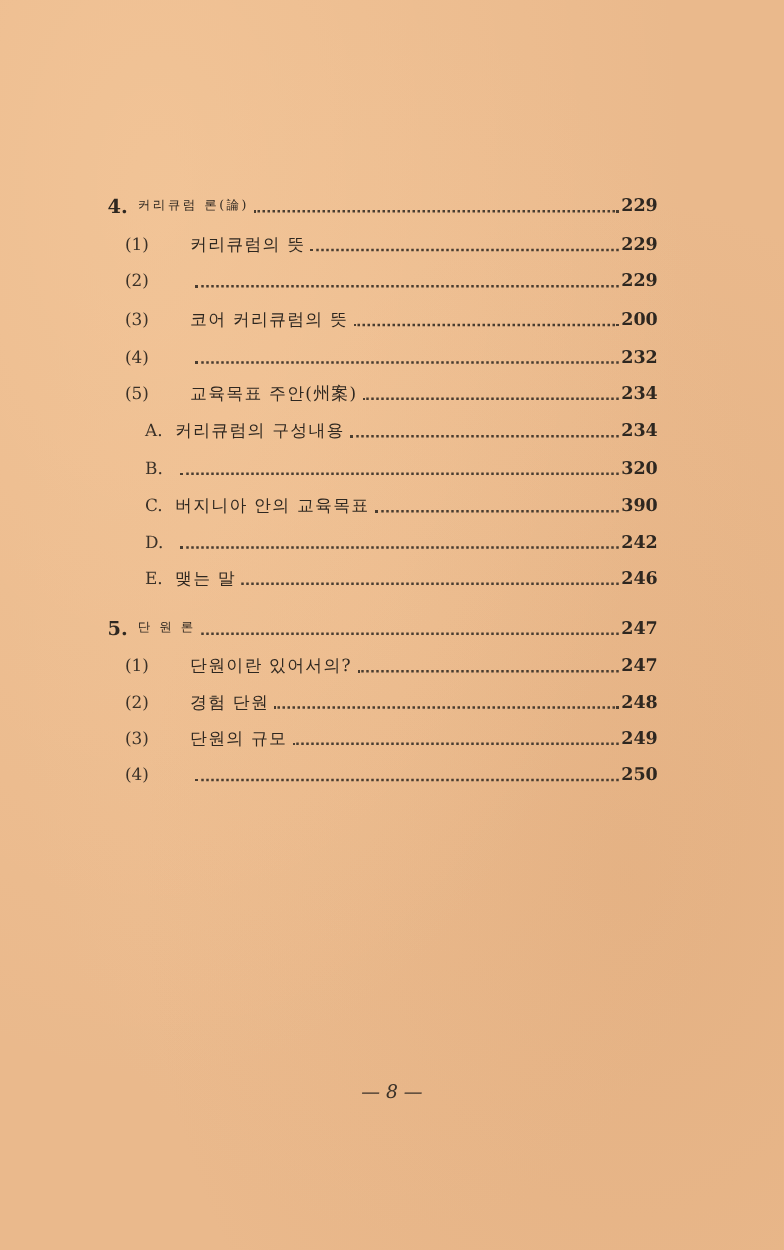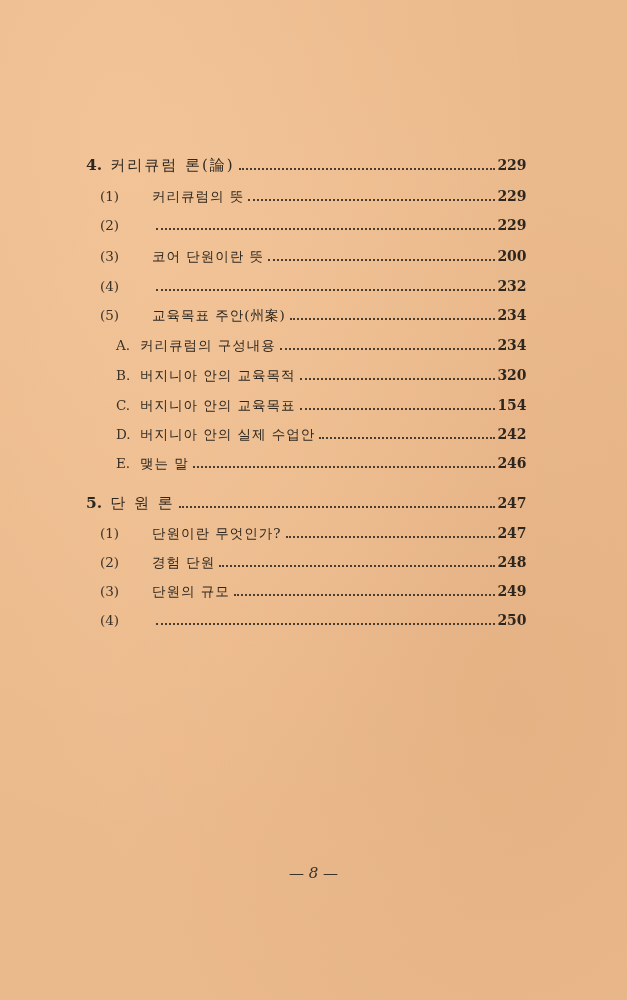--- a/index.html
+++ b/index.html
@@ -32,25 +32,25 @@
     margin: 0 2px 4px 4px;
     border-bottom: 2px dotted #4a3d30;
     height: 0;
     align-self: flex-end;
   }
   .toc-row .page-no {
     font-family: "DejaVu Serif", serif;
     font-size: 14px;
     font-weight: bold;
     width: 30px;
-    text-align: center;
+    text-align: left;
   }
   .lvl1 { font-size: 15.5px; }
   .lvl1 .num { font-weight: bold; margin-right: 8px; }
-  .lvl1 .title { font-size: 15px; letter-spacing: 2px; }
+  .lvl1 .title { font-size: 10px; letter-spacing: 2px; }
   .lvl2 .num { width: 52px; color: #3a3128; }
   .lvl3 .num { width: 24px; color: #3a3128; }
   .footer {
     position: absolute; left: 0; right: 0; top: 864px;
     text-align: center; font-style: italic; font-size: 15px;
     color: #3a3128;
   }
 </style>
 </head>
 <body>
@@ -79,21 +79,21 @@
     <span class="label-wrap">
         <span class="num">(2)</span>
       </span>
     <span class="leader"></span>
     <span class="page-no">229</span>
   </div>
 
   <div class="toc-row lvl2" style="top:243px; left:100px; right:100px;">
     <span class="label-wrap">
         <span class="num">(3)</span>
-        <span class="title">코어 단원이란 뜻</span>
+        <span class="title">코어 커리큐럼의 뜻</span>
       </span>
     <span class="leader"></span>
     <span class="page-no">200</span>
   </div>
 
   <div class="toc-row lvl2" style="top:273px; left:100px; right:100px;">
     <span class="label-wrap">
         <span class="num">(4)</span>
       </span>
     <span class="leader"></span>
@@ -114,39 +114,37 @@
         <span class="num">A.</span>
         <span class="title">커리큐럼의 구성내용</span>
       </span>
     <span class="leader"></span>
     <span class="page-no">234</span>
   </div>
 
   <div class="toc-row lvl3" style="top:362px; left:116px; right:100px;">
     <span class="label-wrap">
         <span class="num">B.</span>
-        <span class="title">버지니아 안의 교육목적</span>
       </span>
     <span class="leader"></span>
     <span class="page-no">320</span>
   </div>
 
   <div class="toc-row lvl3" style="top:392px; left:116px; right:100px;">
     <span class="label-wrap">
         <span class="num">C.</span>
         <span class="title">버지니아 안의 교육목표</span>
       </span>
     <span class="leader"></span>
-    <span class="page-no">154</span>
+    <span class="page-no">390</span>
   </div>
 
   <div class="toc-row lvl3" style="top:421px; left:116px; right:100px;">
     <span class="label-wrap">
         <span class="num">D.</span>
-        <span class="title">버지니아 안의 실제 수업안</span>
       </span>
     <span class="leader"></span>
     <span class="page-no">242</span>
   </div>
 
   <div class="toc-row lvl3" style="top:450px; left:116px; right:100px;">
     <span class="label-wrap">
         <span class="num">E.</span>
         <span class="title">맺는 말</span>
       </span>
@@ -159,21 +157,21 @@
         <span class="num">5.</span>
         <span class="title">단 원 론</span>
       </span>
     <span class="leader"></span>
     <span class="page-no">247</span>
   </div>
 
   <div class="toc-row lvl2" style="top:520px; left:100px; right:100px;">
     <span class="label-wrap">
         <span class="num">(1)</span>
-        <span class="title">단원이란 무엇인가?</span>
+        <span class="title">단원이란 있어서의?</span>
       </span>
     <span class="leader"></span>
     <span class="page-no">247</span>
   </div>
 
   <div class="toc-row lvl2" style="top:549px; left:100px; right:100px;">
     <span class="label-wrap">
         <span class="num">(2)</span>
         <span class="title">경험 단원</span>
       </span>

